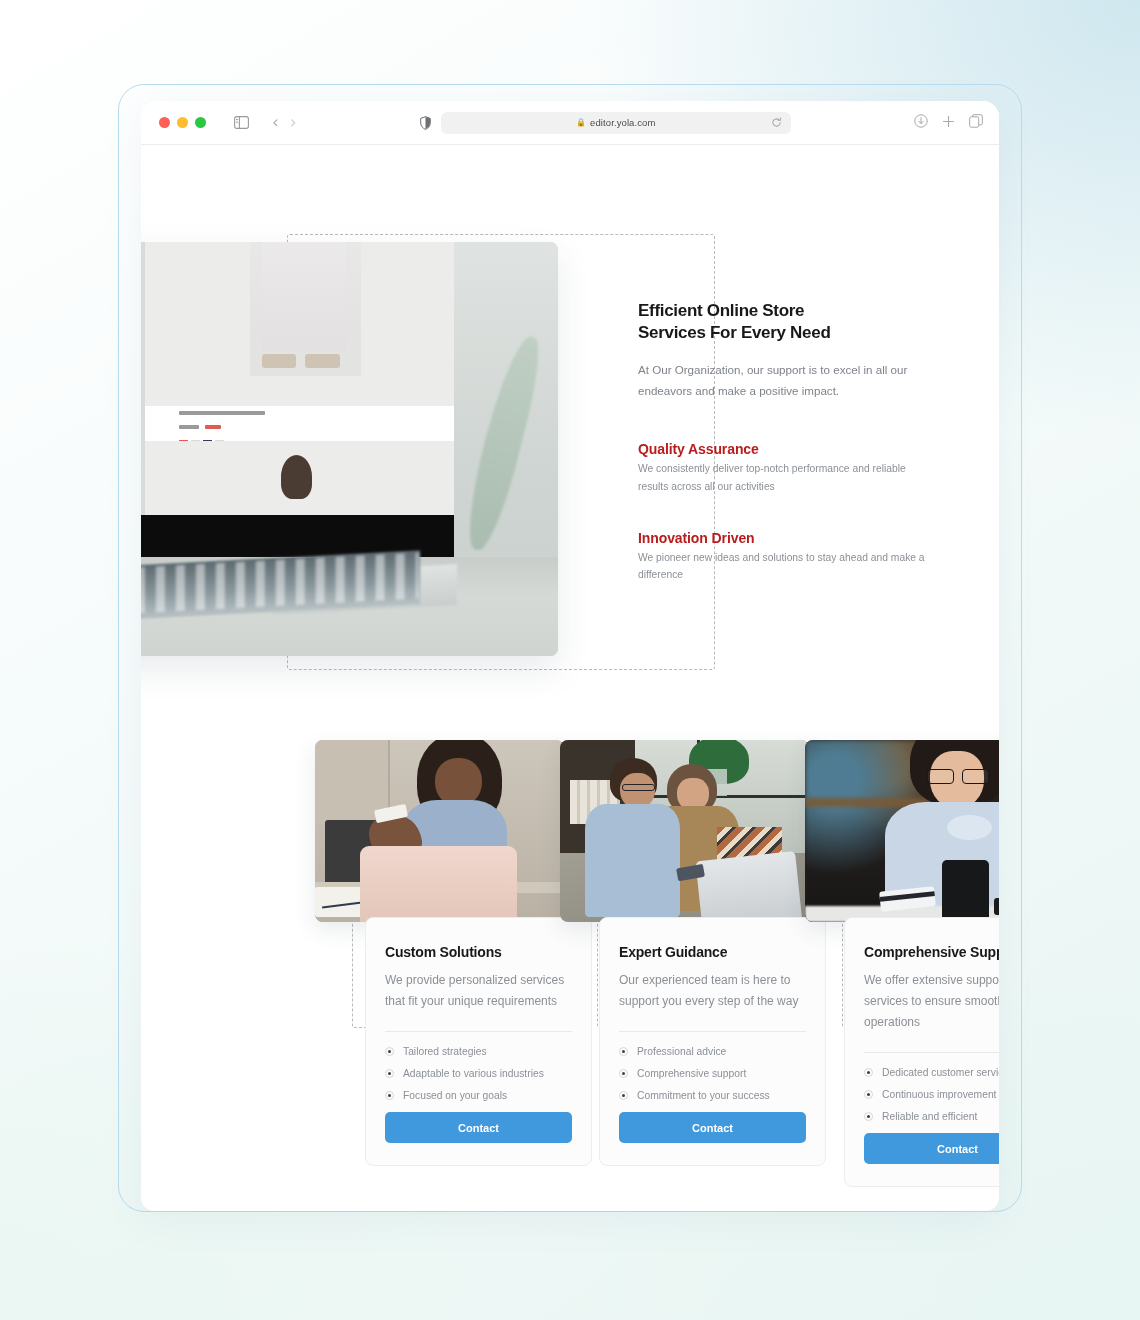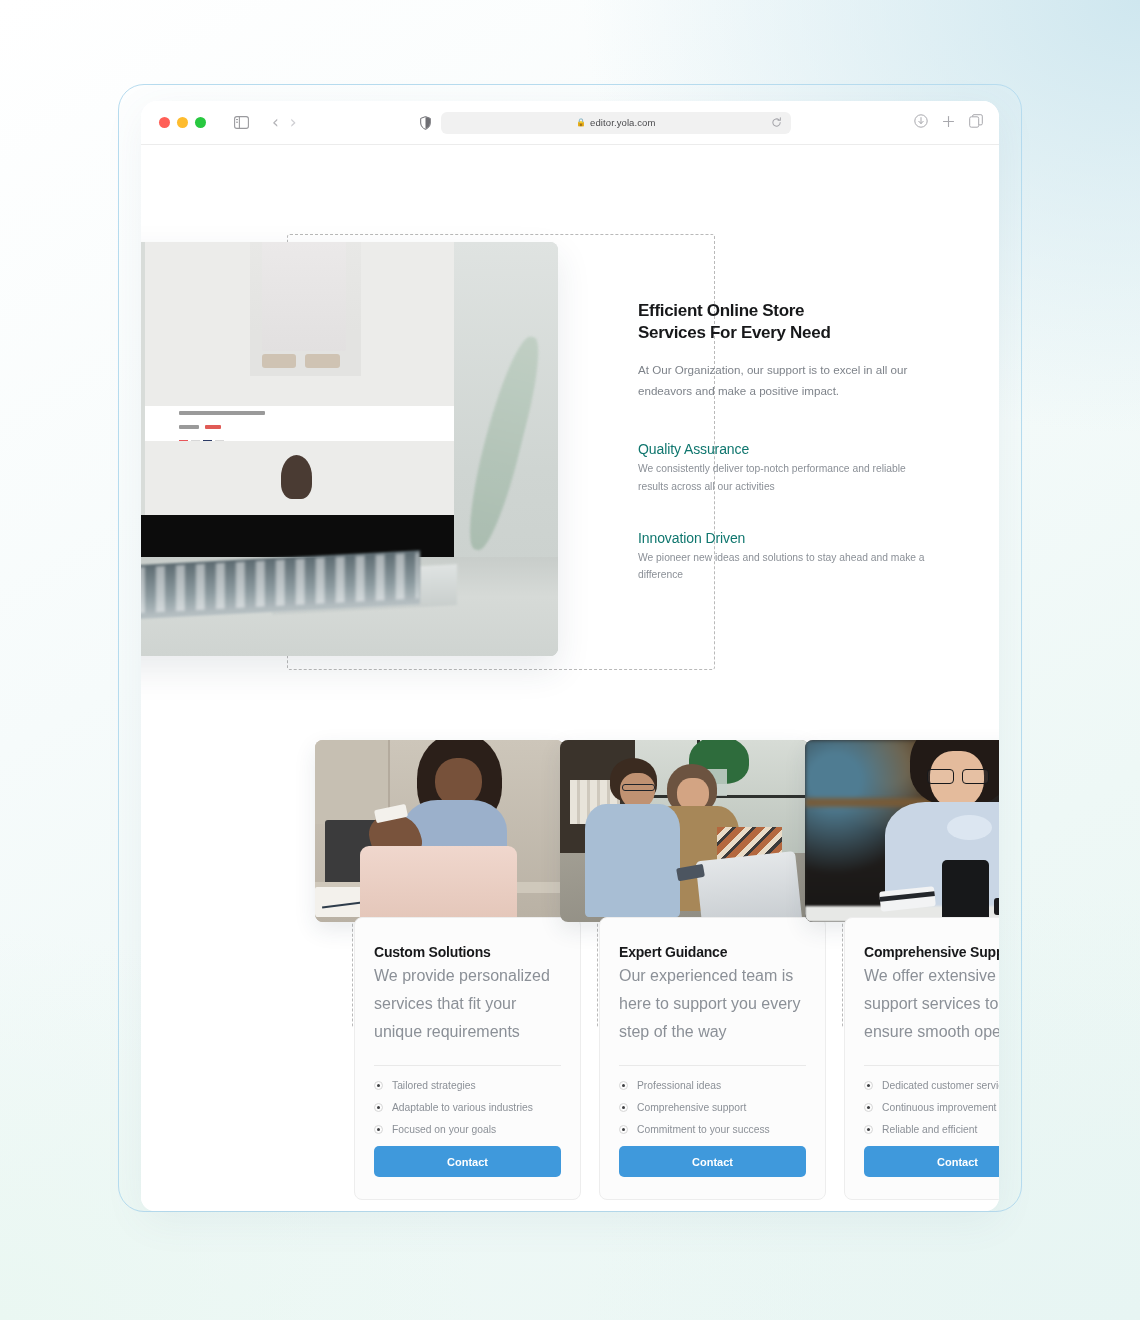--- a/index.html
+++ b/index.html
@@ -110,30 +110,30 @@
       background:linear-gradient(180deg,#c8cdca 0%,#d6dad7 40%,#cfd4d1 100%); filter:blur(.6px);}
   .scene .palmrest{ position:absolute; left:38%; top:79%; width:40%; height:10%;
       background:linear-gradient(180deg,#dfe3e2,#c9cfcd); transform:skewY(-3deg); filter:blur(1px);}
 
   
   .hero-copy{ position:absolute; left:497px; top:155px; width:290px; }
   .h1{ font-size:17px; line-height:1.32; font-weight:700; color:#17181a; letter-spacing:-.3px; }
   .hero-sub{ margin-top:15px; font-size:11.6px; line-height:1.78; color:#7e838a; }
   .feat{ margin-top:40px; }
   .feat + .feat{ margin-top:34px; }
-  .feat h3{ font-size:14px; font-weight:400; color:#0f766e; letter-spacing:-.1px; }
+  .feat h3{ font-size:14px; font-weight:700; color:#b91c1c; letter-spacing:-.1px; }
   .feat p{ margin-top:3px; font-size:10.3px; line-height:1.72; color:#8b9097; }
 
   
   .cards{ position:absolute; left:31px; top:595px; width:800px; height:440px; }
   .card-sel{ position:absolute; border:1px dashed #b9b9b9; border-radius:3px; }
   .card{ position:absolute; width:227px; top:177px; background:#fcfcfc;
          border:1px solid #ededed; border-radius:8px; padding:26px 19px 22px; }
   .card .ctitle{ font-size:14px; font-weight:700; color:#17181a; letter-spacing:-.2px; }
-  .card .cdesc{ margin-top:2px; font-size:16px; line-height:1.75; color:#8b9097; }
+  .card .cdesc{ margin-top:10px; font-size:12px; line-height:1.75; color:#8b9097; }
   .card hr{ border:0; border-top:1px solid #e9e9e9; margin:19px 0 14px; }
   .bullets{ list-style:none; }
   .bullets li{ display:flex; align-items:center; gap:9px; margin-bottom:11px;
                font-size:10.3px; color:#8b9097; }
   .bul{ width:9px; height:9px; border-radius:50%; border:1px solid #d6d6d6;
         display:flex; align-items:center; justify-content:center; flex:0 0 9px; }
   .bul i{ width:3.2px; height:3.2px; border-radius:50%; background:#3f4043; display:block; }
   .btn{ display:block; width:100%; height:31px; border:0; border-radius:5px;
         background:#3f99dc; color:#fff; font-size:11px; font-weight:700;
         font-family:"Liberation Sans", sans-serif; cursor:pointer; margin-top:9px; }
@@ -366,21 +366,21 @@
             <div class="hair"></div>
             <div class="face"></div>
           <div class="shirt"></div>
             <div class="arm"></div>
             <div class="card-h"></div>
           <div class="book"></div>
             <div class="pen"></div>
             <div class="laptop"></div>
         </div>
       </div>
-      <div class="card" style="left:182px;">
+      <div class="card" style="left:193px;">
         <div class="ctitle">Custom Solutions</div>
         <div class="cdesc">We provide personalized services that fit your unique requirements</div>
         <hr>
         <ul class="bullets">
           <li>
               <span class="bul">
                 <i></i>
               </span>
               <span>Tailored strategies</span>
             </li>
@@ -423,21 +423,21 @@
       </div>
       <div class="card" style="left:427px;">
         <div class="ctitle">Expert Guidance</div>
         <div class="cdesc">Our experienced team is here to support you every step of the way</div>
         <hr>
         <ul class="bullets">
           <li>
               <span class="bul">
                 <i></i>
               </span>
-              <span>Professional ideas</span>
+              <span>Professional advice</span>
             </li>
           <li>
               <span class="bul">
                 <i></i>
               </span>
               <span>Comprehensive support</span>
             </li>
           <li>
               <span class="bul">
                 <i></i>

